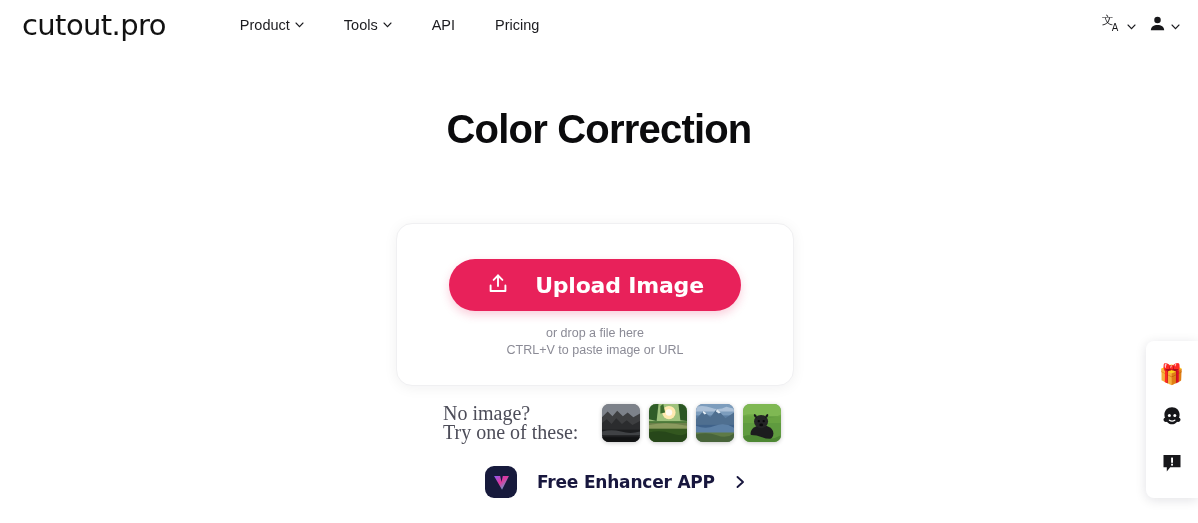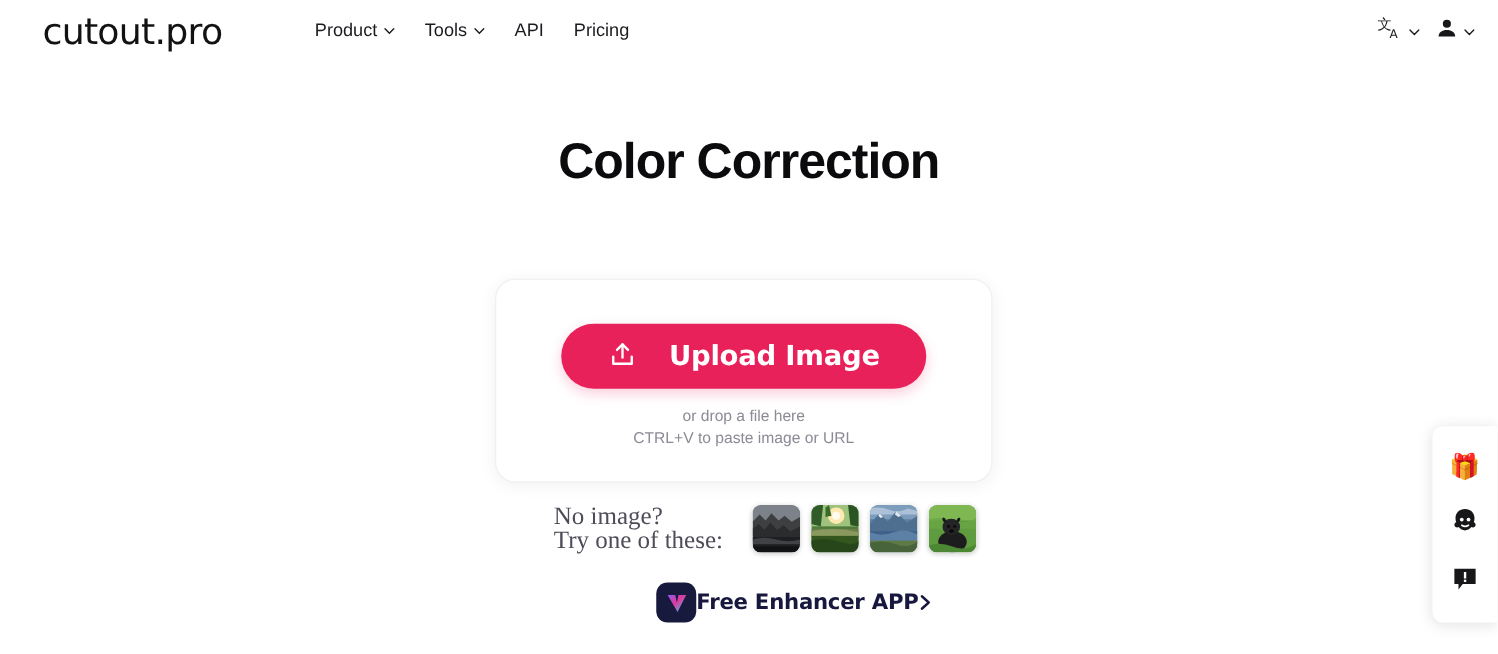--- a/index.html
+++ b/index.html
@@ -13,33 +13,33 @@
   #page { position: relative; width: 1198px; height: 523px; background: #fff; }
 
   
   .header {
     position: absolute; top: 0; left: 0;
     width: 1198px; height: 50px;
     display: flex; align-items: center;
     background: #fff;
   }
   .logo {
-    margin-left: 34px;
+    margin-left: 22px;
     font-size: 29px;
     font-weight: 500;
     letter-spacing: -0.6px;
     color: #121212;
     font-family: "DejaVu Sans", sans-serif;
     line-height: 1;
     user-select: none;
   }
   .nav {
     display: flex; align-items: center;
     margin-left: 62px;
-    gap: 0px;
+    gap: 16px;
   }
   .nav-item {
     display: flex; align-items: center;
     font-size: 14.5px;
     color: #1b1b1f;
     padding: 6px 12px;
     cursor: pointer;
     white-space: nowrap;
   }
   .nav-item .caret {
@@ -129,23 +129,22 @@
     cursor: pointer;
     box-shadow: 0 1px 4px rgba(0,0,0,0.22);
     position: relative;
   }
   .thumb svg { display: block; width: 100%; height: 100%; }
 
   
   .app-promo {
     position: absolute;
     left: 485px; top: 466px;
-    display: flex; align-items: center; gap: 0;
-    cursor: pointer;
-    margin-left: 40px;
+    display: flex; align-items: center; gap: 20px;
+    cursor: pointer;
   }
   .app-icon {
     width: 32px; height: 32px;
     border-radius: 9px;
     background: #171a3c;
     display: flex; align-items: center; justify-content: center;
   }
   .app-label {
     font-size: 17px;
     font-weight: bold;

